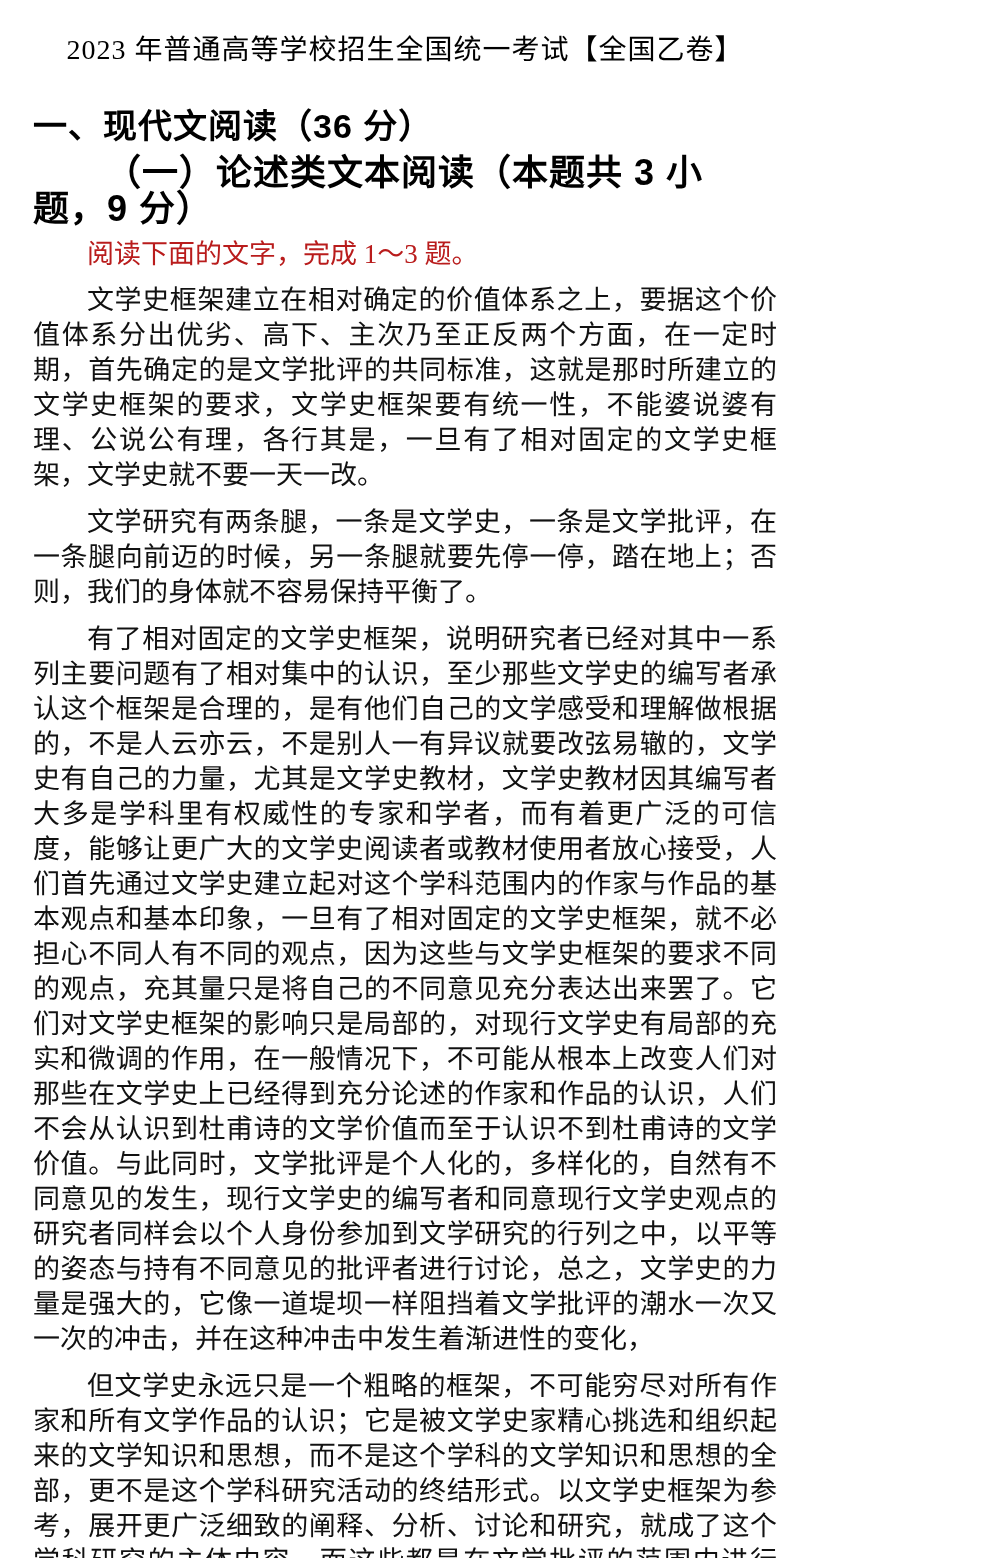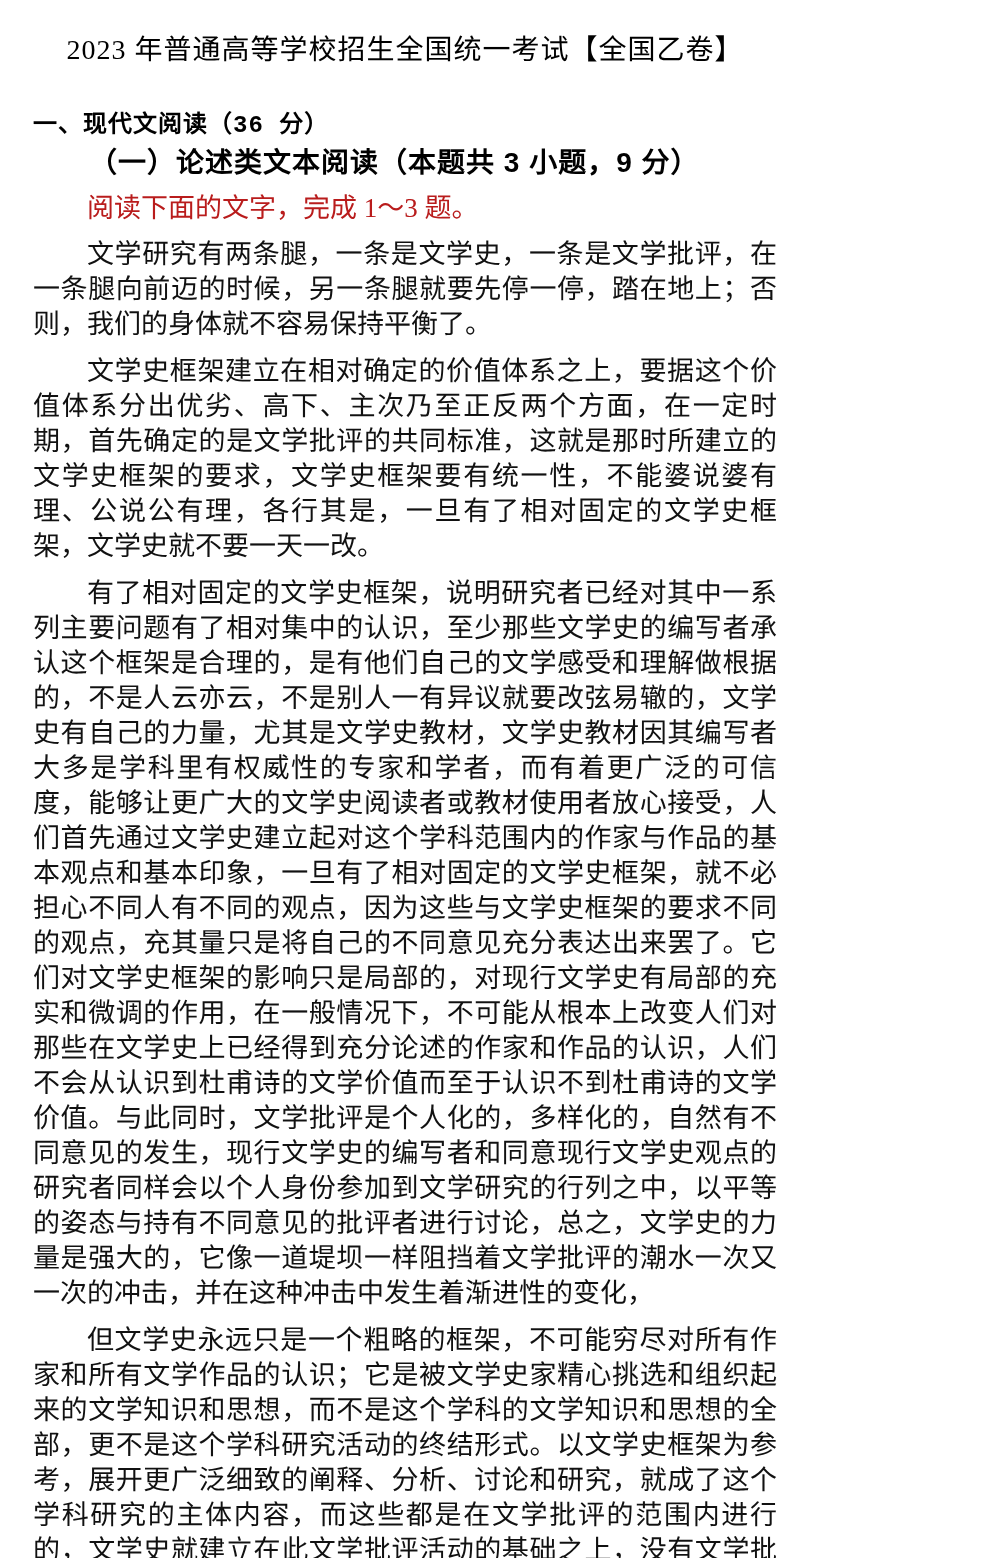--- a/index.html
+++ b/index.html
@@ -28,31 +28,31 @@
     white-space: nowrap;
   }
   .exam-subject {
     font-size: 28px;
     line-height: 40px;
     font-weight: normal;
     letter-spacing: 2px;
   }
   .section-heading {
     margin-top: 38px;
-    font-family: Liberation Mono, monospace;
+    font-family: Liberation Sans, sans-serif;
     font-weight: bold;
-    font-size: 24px;
+    font-size: 34px;
     line-height: 36px;
     letter-spacing: 1px;
   }
   .subsection-heading {
-    margin-top: 1px;
+    margin-top: 11px;
     font-family: "Liberation Sans", "DejaVu Sans", sans-serif;
     font-weight: bold;
-    font-size: 28px;
+    font-size: 36px;
     line-height: 36px;
     text-indent: 2em;
     letter-spacing: 1px;
   }
   .reading-instruction {
     margin-top: 10px;
     font-size: 27px;
     line-height: 35px;
     text-indent: 2em;
     color: #b91c1c;
@@ -78,19 +78,19 @@
     <div class="exam-title">2023 年普通高等学校招生全国统一考试【全国乙卷】</div>
   </div>
 
   <div class="section-heading">一、现代文阅读（36 分）</div>
 
   <div class="subsection-heading">（一）论述类文本阅读（本题共 3 小题，9 分）</div>
 
   <div class="reading-instruction">阅读下面的文字，完成 1～3 题。</div>
 
   <div class="passage">
+    <p>文学史框架建立在相对确定的价值体系之上，要据这个价值体系分出优劣、高下、主次乃至正反两个方面，在一定时期，首先确定的是文学批评的共同标准，这就是那时所建立的文学史框架的要求，文学史框架要有统一性，不能婆说婆有理、公说公有理，各行其是，一旦有了相对固定的文学史框架，文学史就不要一天一改。</p>
     <p>文学研究有两条腿，一条是文学史，一条是文学批评，在一条腿向前迈的时候，另一条腿就要先停一停，踏在地上；否则，我们的身体就不容易保持平衡了。</p>
-    <p>文学史框架建立在相对确定的价值体系之上，要据这个价值体系分出优劣、高下、主次乃至正反两个方面，在一定时期，首先确定的是文学批评的共同标准，这就是那时所建立的文学史框架的要求，文学史框架要有统一性，不能婆说婆有理、公说公有理，各行其是，一旦有了相对固定的文学史框架，文学史就不要一天一改。</p>
     <p>有了相对固定的文学史框架，说明研究者已经对其中一系列主要问题有了相对集中的认识，至少那些文学史的编写者承认这个框架是合理的，是有他们自己的文学感受和理解做根据的，不是人云亦云，不是别人一有异议就要改弦易辙的，文学史有自己的力量，尤其是文学史教材，文学史教材因其编写者大多是学科里有权威性的专家和学者，而有着更广泛的可信度，能够让更广大的文学史阅读者或教材使用者放心接受，人们首先通过文学史建立起对这个学科范围内的作家与作品的基本观点和基本印象，一旦有了相对固定的文学史框架，就不必担心不同人有不同的观点，因为这些与文学史框架的要求不同的观点，充其量只是将自己的不同意见充分表达出来罢了。它们对文学史框架的影响只是局部的，对现行文学史有局部的充实和微调的作用，在一般情况下，不可能从根本上改变人们对那些在文学史上已经得到充分论述的作家和作品的认识，人们不会从认识到杜甫诗的文学价值而至于认识不到杜甫诗的文学价值。与此同时，文学批评是个人化的，多样化的，自然有不同意见的发生，现行文学史的编写者和同意现行文学史观点的研究者同样会以个人身份参加到文学研究的行列之中，以平等的姿态与持有不同意见的批评者进行讨论，总之，文学史的力量是强大的，它像一道堤坝一样阻挡着文学批评的潮水一次又一次的冲击，并在这种冲击中发生着渐进性的变化，</p>
     <p>但文学史永远只是一个粗略的框架，不可能穷尽对所有作家和所有文学作品的认识；它是被文学史家精心挑选和组织起来的文学知识和思想，而不是这个学科的文学知识和思想的全部，更不是这个学科研究活动的终结形式。以文学史框架为参考，展开更广泛细致的阐释、分析、讨论和研究，就成了这个学科研究的主体内容，而这些都是在文学批评的范围内进行的，文学史就建立在此文学批评活动的基础之上，没有文学批评的繁荣发展，任何一部文学史都无法独立地支撑起自己。文学批评不能以文学史框架的要求为当然标准，而要以批评者自己的真实感受和理解为基础。只有这样，才能实际地、深入地进入到文学世界，将其中更丰富、更具体、更隐蔽的</p>
   </div>
 
 </div>
 
 </body></html>

